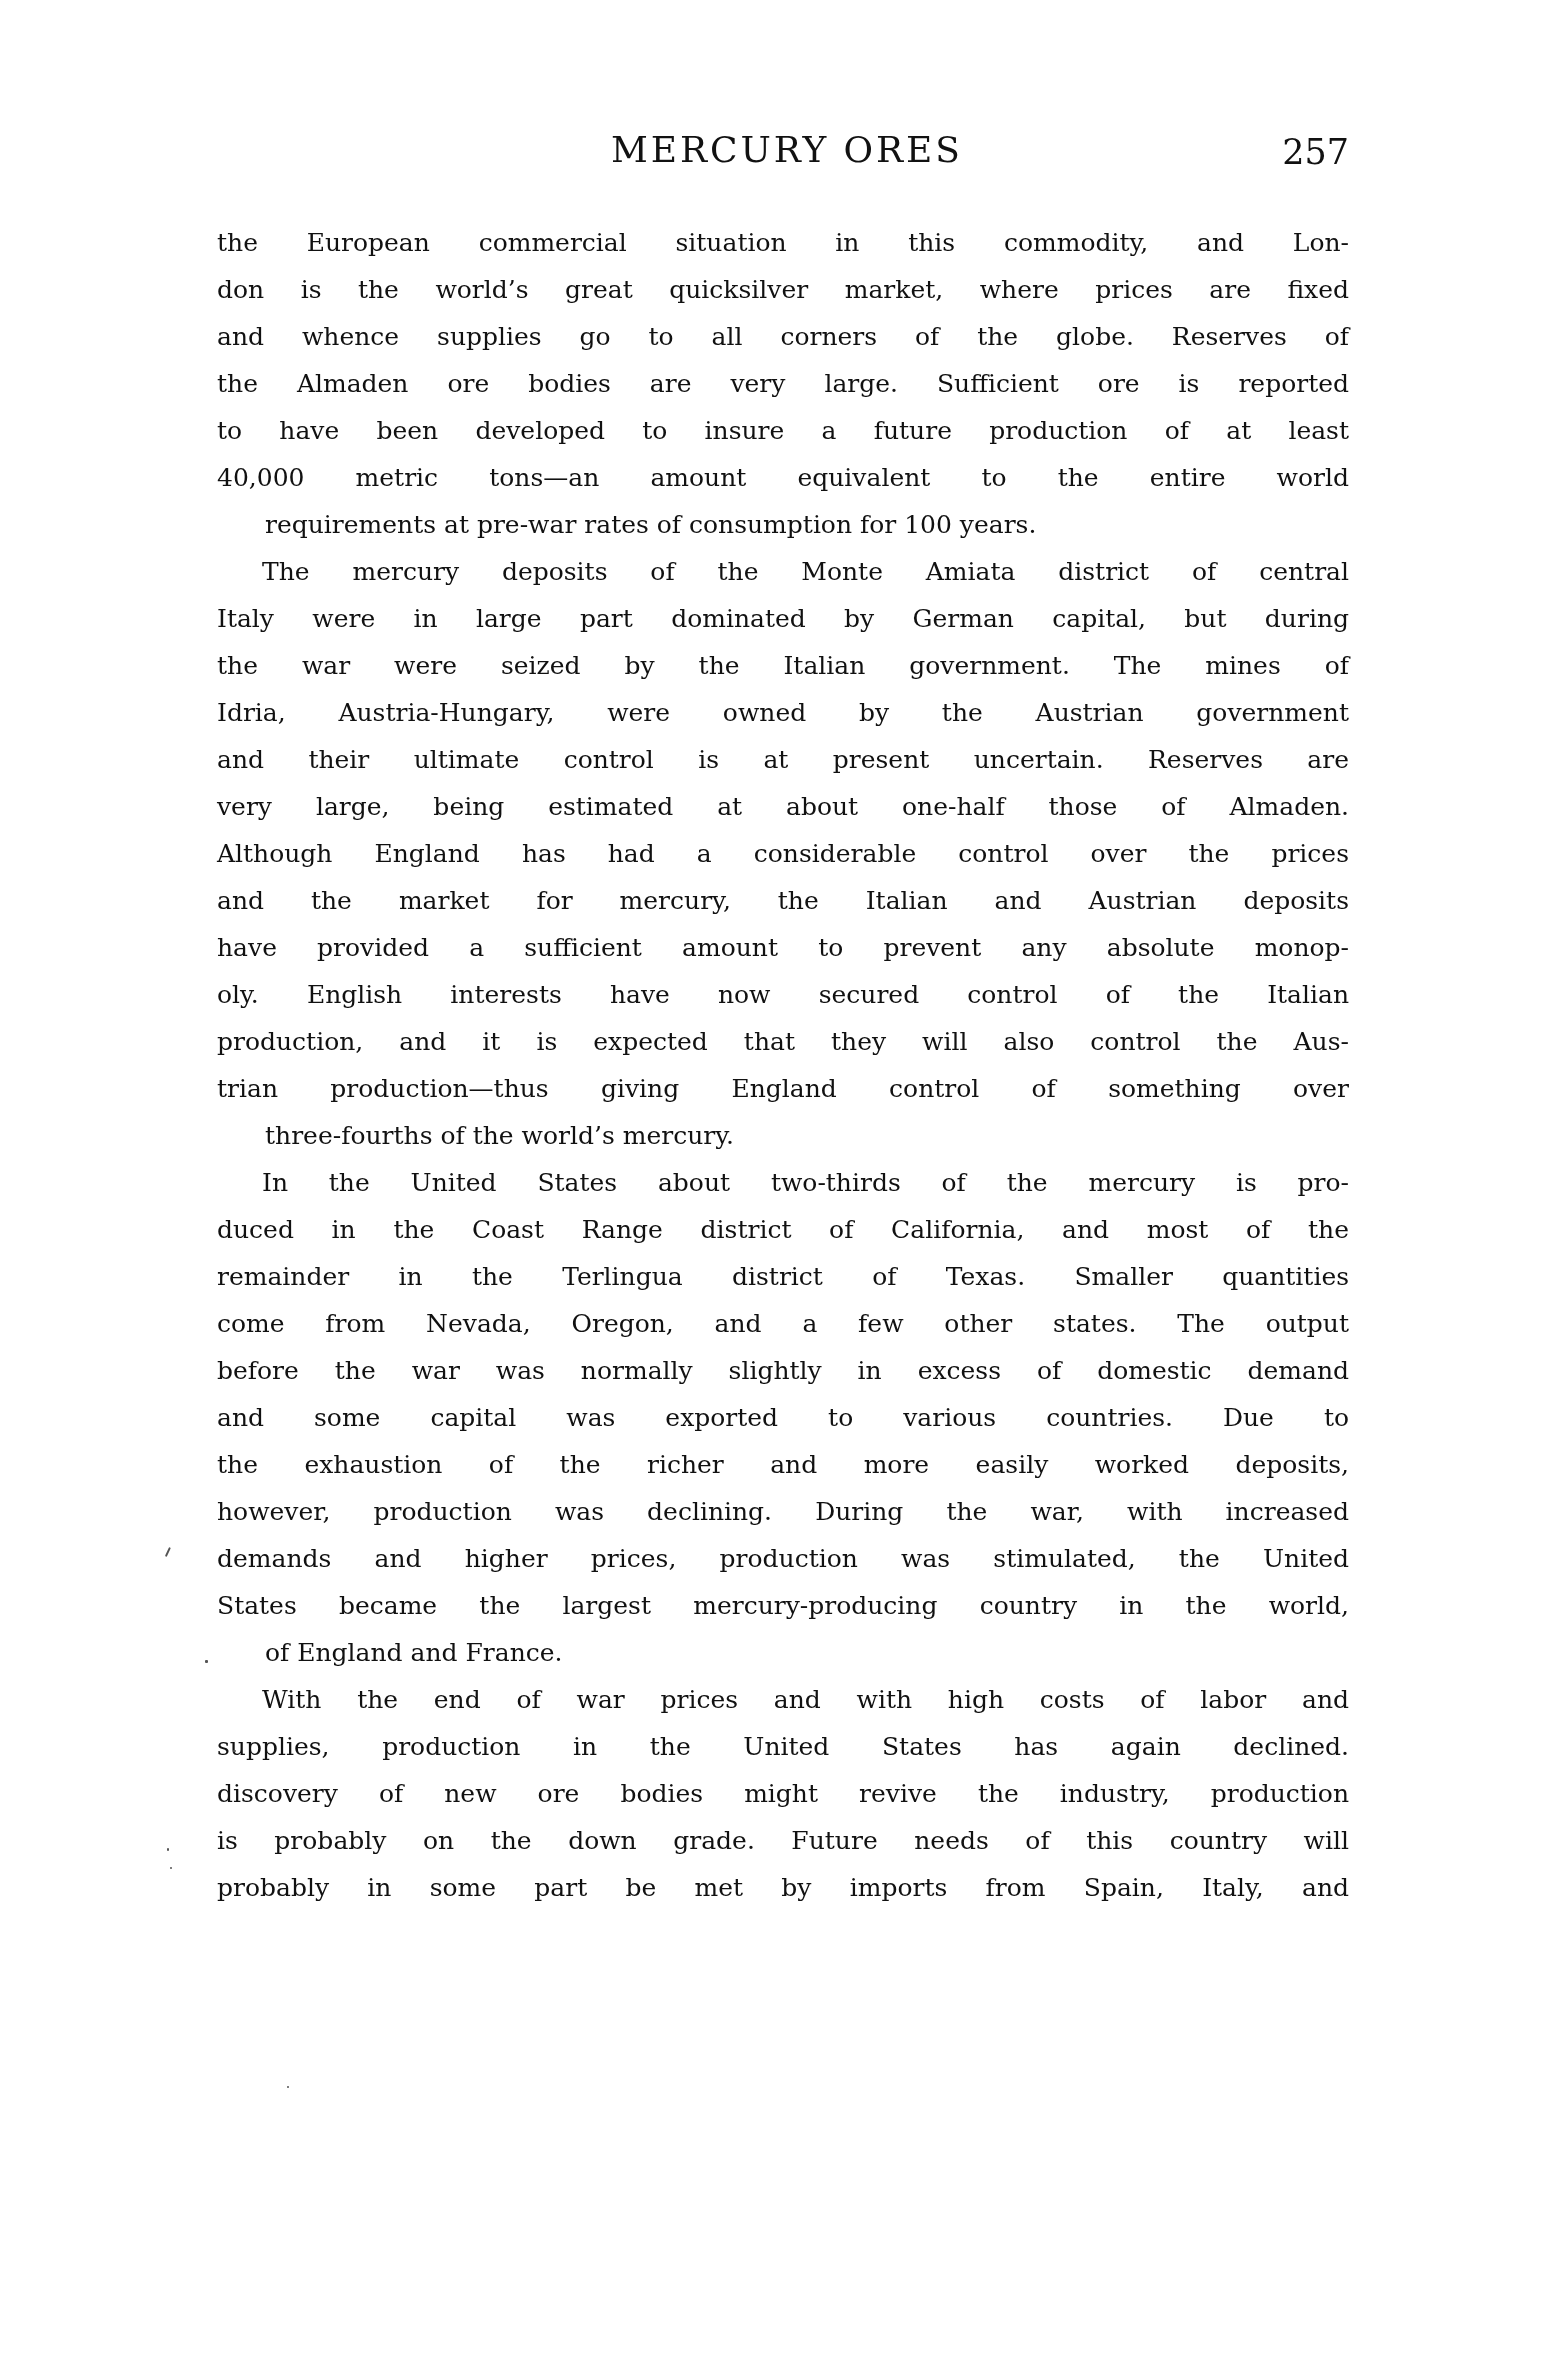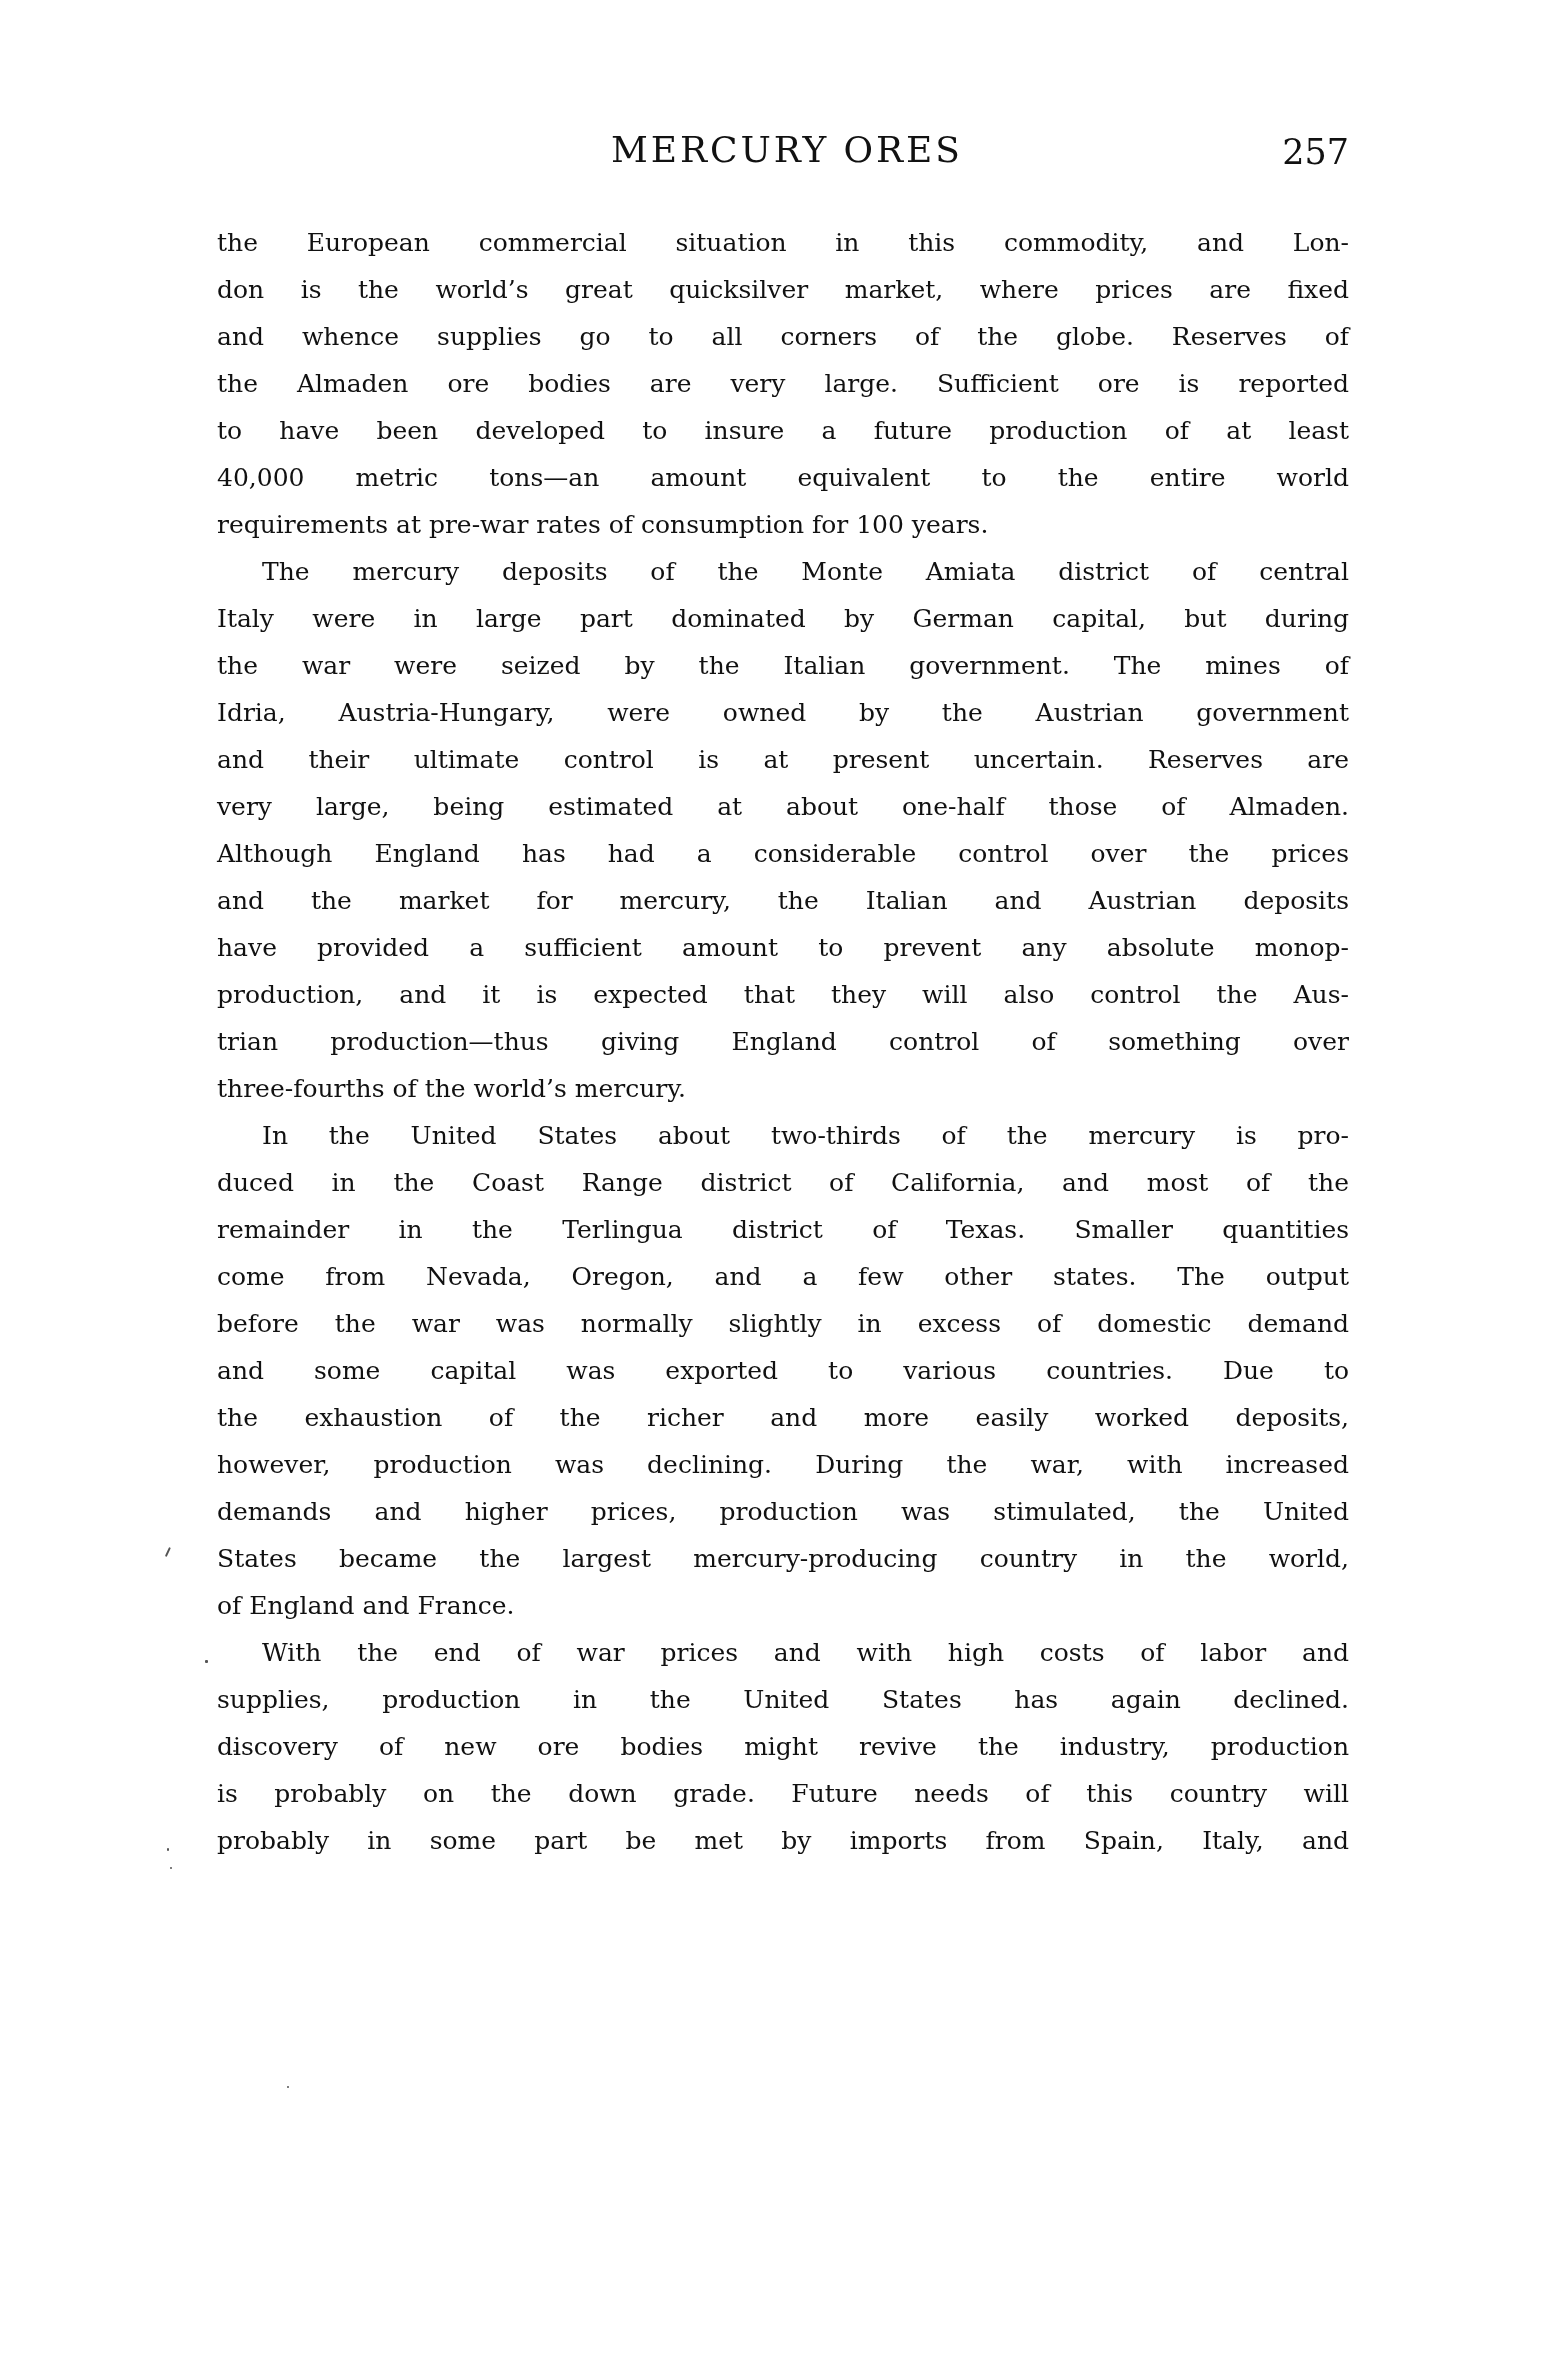--- a/index.html
+++ b/index.html
@@ -59,21 +59,21 @@
     display: block;
     height: 47px;
     line-height: 47px;
     font-size: 25px;
     white-space: nowrap;
     text-align: justify;
     text-align-last: justify;
     overflow: visible;
   }
   .line.indent { padding-left: 45px; }
-  .line.last { text-align-last: left; }
+  .line.last { text-align-last: left; margin-left: 48px; }
   .speck {
     position: absolute;
     background: #555;
     border-radius: 1px;
   }
 </style>
 </head>
 <body>
 
 <div class="page">
@@ -98,20 +98,21 @@
     <div>
       <span class="line indent">The mercury deposits of the Monte Amiata district of central</span>
       <span class="line">Italy were in large part dominated by German capital, but during</span>
       <span class="line">the war were seized by the Italian government. The mines of</span>
       <span class="line">Idria, Austria-Hungary, were owned by the Austrian government</span>
       <span class="line">and their ultimate control is at present uncertain. Reserves are</span>
       <span class="line">very large, being estimated at about one-half those of Almaden.</span>
       <span class="line">Although England has had a considerable control over the prices</span>
       <span class="line">and the market for mercury, the Italian and Austrian deposits</span>
       <span class="line">have provided a sufficient amount to prevent any absolute monop-</span>
+      <span class="line">oly. English interests have now secured control of the Italian</span>
       <span class="line">production, and it is expected that they will also control the Aus-</span>
       <span class="line">trian production—thus giving England control of something over</span>
       <span class="line last">three-fourths of the world’s mercury.</span>
     </div>
 
     <div>
       <span class="line indent">In the United States about two-thirds of the mercury is pro-</span>
       <span class="line">duced in the Coast Range district of California, and most of the</span>
       <span class="line">remainder in the Terlingua district of Texas. Smaller quantities</span>
       <span class="line">come from Nevada, Oregon, and a few other states. The output</span>

